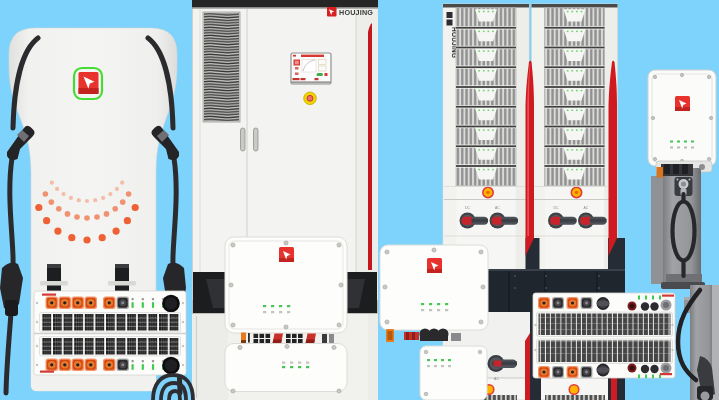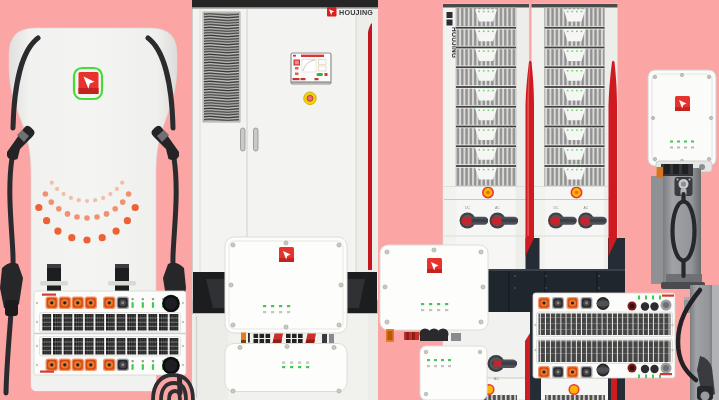--- a/index.html
+++ b/index.html
@@ -1,16 +1,16 @@
 <!DOCTYPE html>
 <html><head>
 <meta charset="utf-8">
 <style>
 html,body{margin:0;padding:0;background:#ffffff;}
-#stage{position:relative;width:719px;height:400px;overflow:hidden;background:#fca5a5;font-family:"Liberation Sans",sans-serif;}
+#stage{position:relative;width:719px;height:400px;overflow:hidden;background:#7dd3fc;font-family:"Liberation Sans",sans-serif;}
 svg{display:block;}
 </style>
 </head>
 <body>
 <div id="stage">
 <svg width="719" height="400" viewBox="0 0 719 400">
       <defs>
 <linearGradient id="bodyg" x1="0" y1="0" x2="1" y2="0">
 <stop offset="0" stop-color="#e0e0de"></stop>
           <stop offset="0.12" stop-color="#f1f1ef"></stop>

